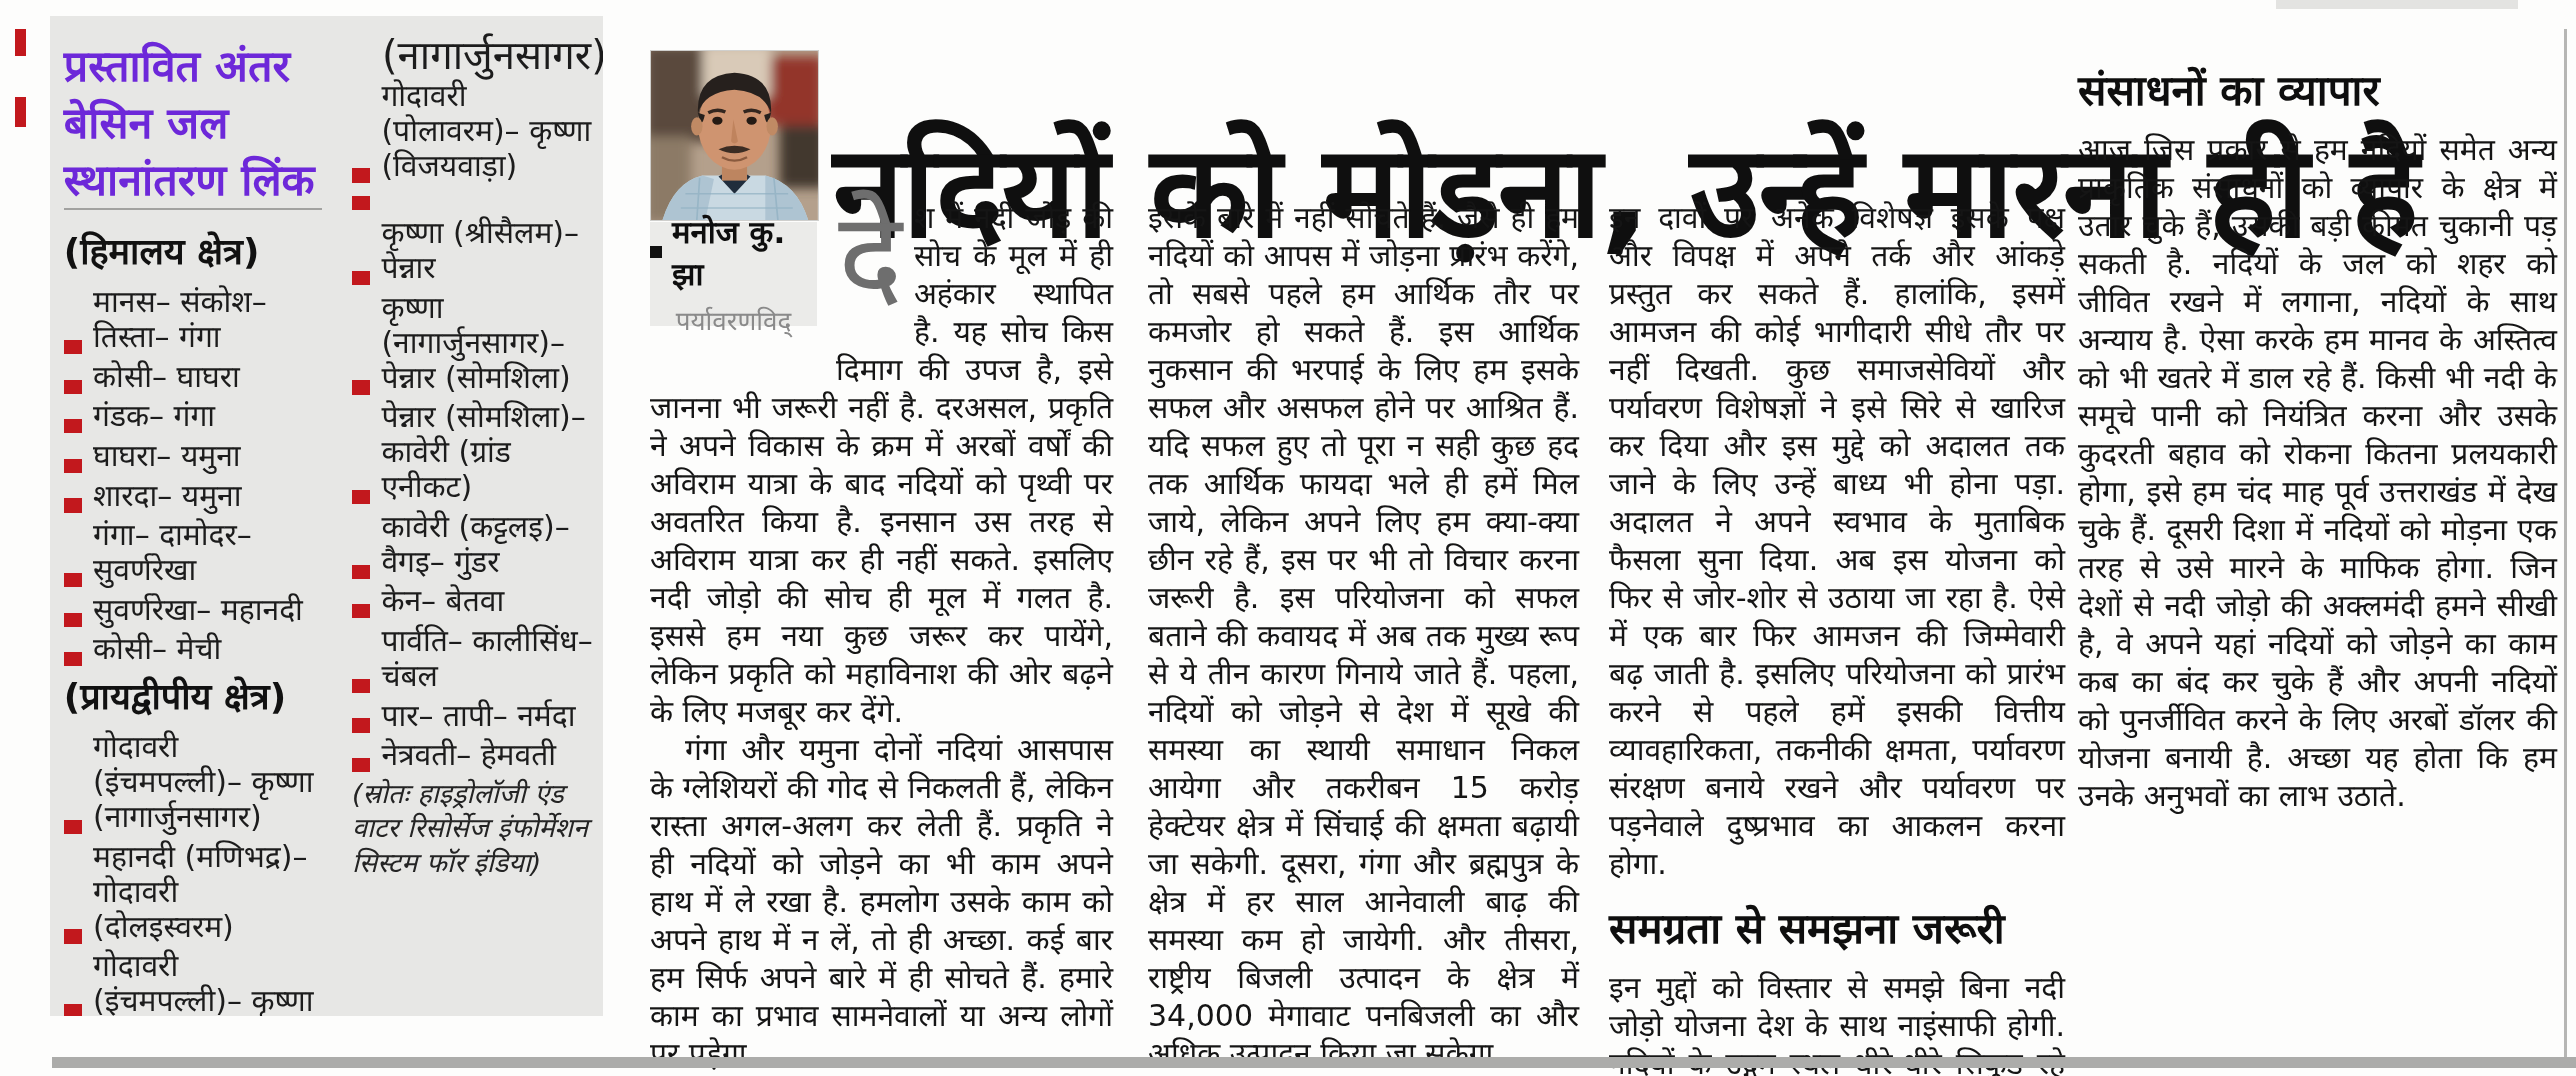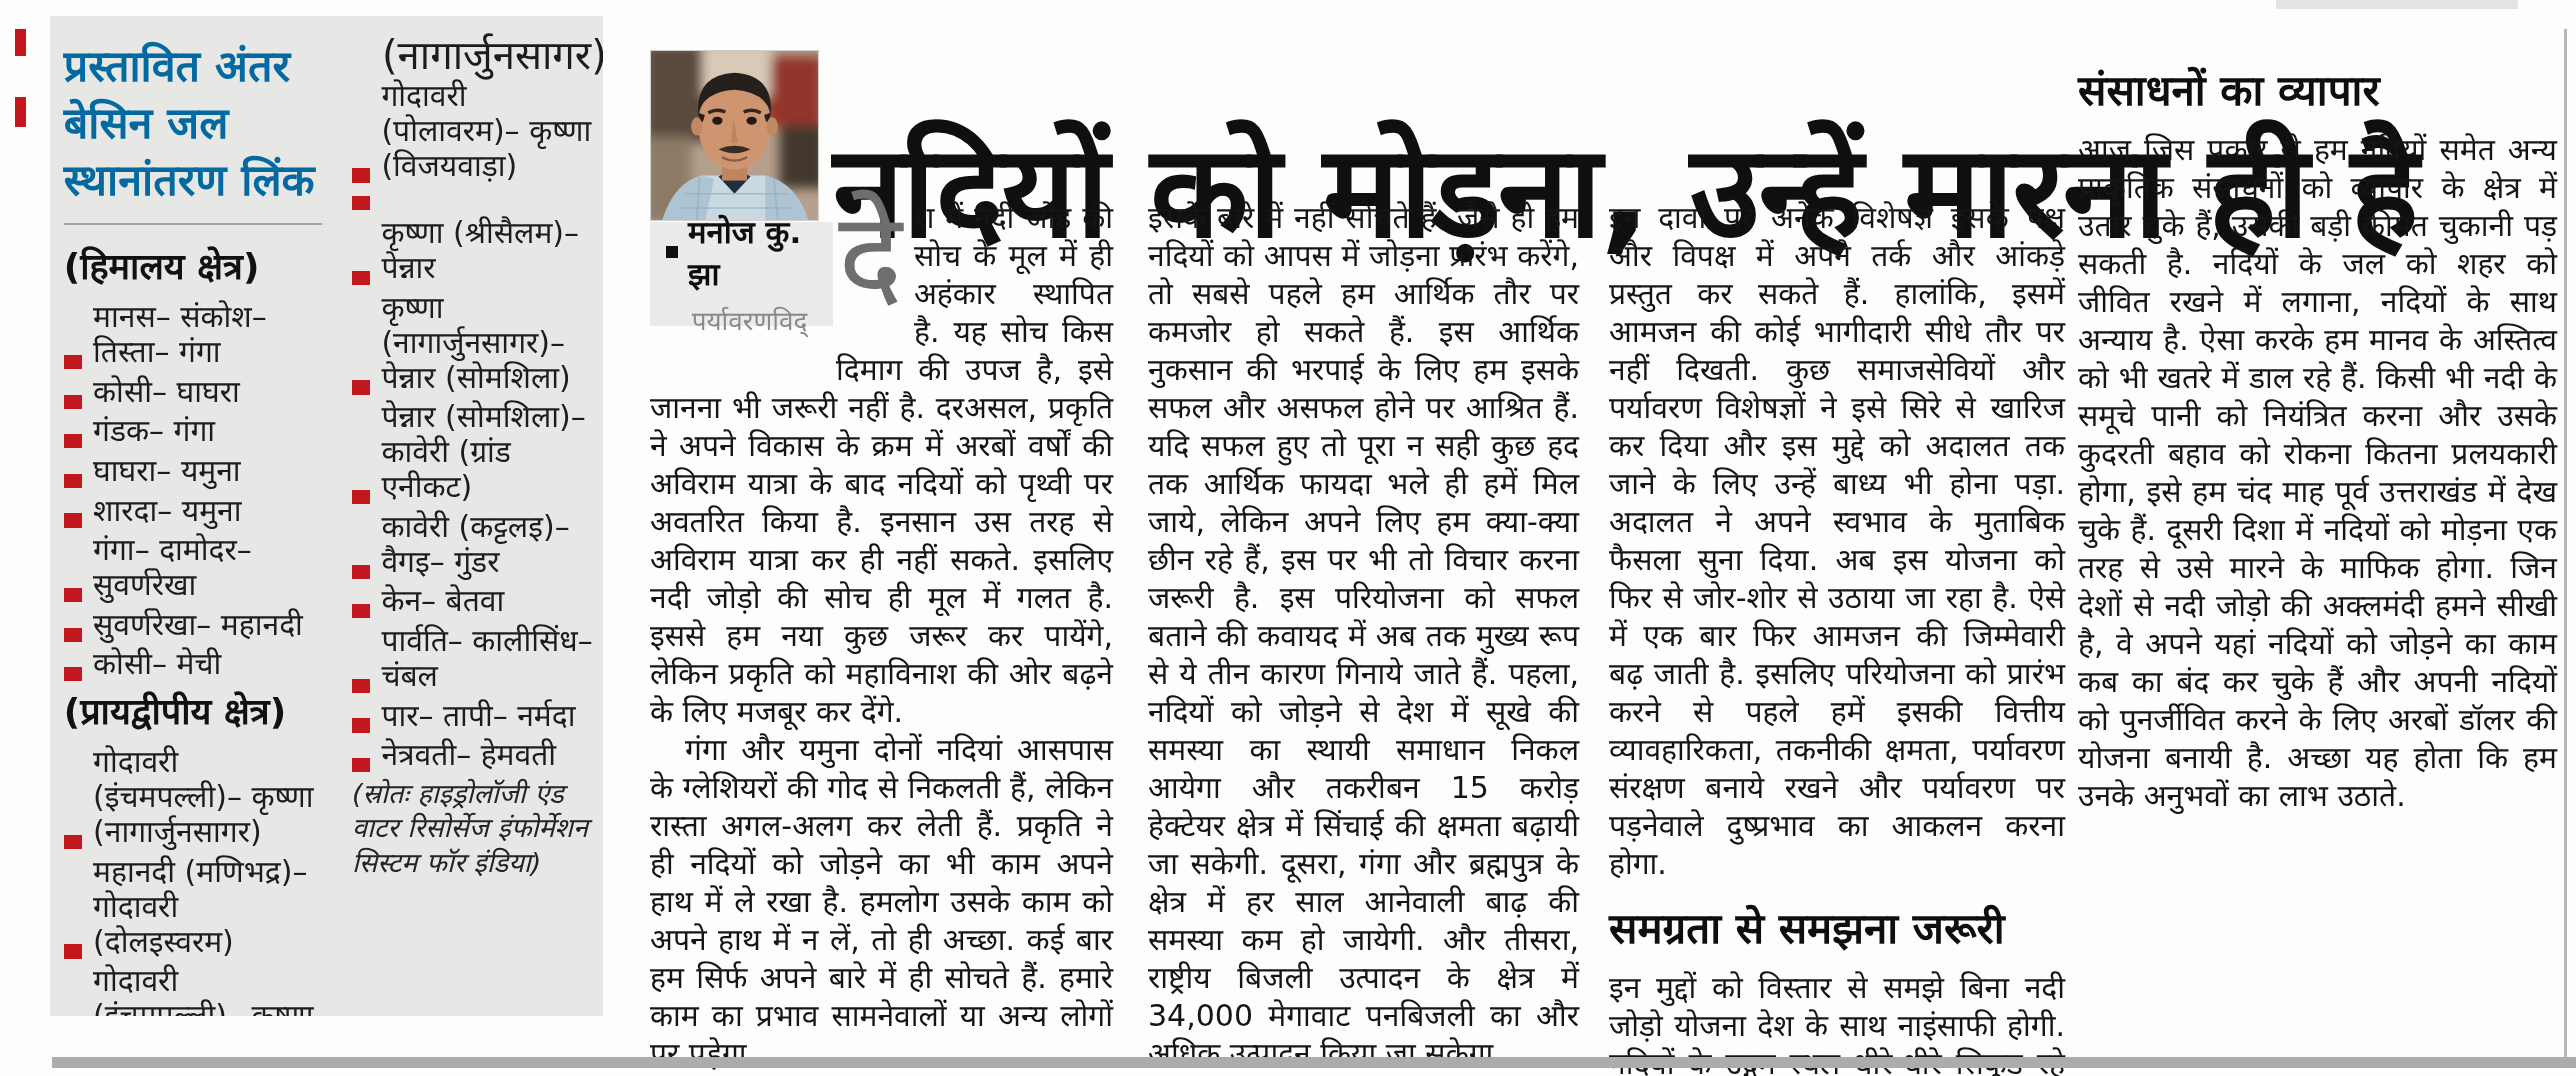--- a/index.html
+++ b/index.html
@@ -18,42 +18,42 @@
 
   
   .sidebar{
     position:absolute;left:50px;top:16px;width:553px;height:1000px;
     background:#e7e7e5;overflow:hidden;
   }
   .sb-col{position:absolute;top:22px;}
   .sb-col1{left:13.7px;width:258px;}
   .sb-col2{left:302px;width:242px;}
   .sb-title{
-    font-size:43px;line-height:1.32;font-weight:bold;color:#0369a1;
-    padding-bottom:15px;border-bottom:2.3px solid #a2a2a0;margin-bottom:16px;
+    font-size:43px;line-height:1.32;font-weight:bold;color:#6d28d9;
+    border-bottom:2.3px solid #a2a2a0;margin-bottom:16px;
   }
   .sb-section{font-size:36px;font-weight:bold;color:#111;margin:2px 0 9px 0;}
   .sb-list{margin:0;padding:0;}
   .sb-item{display:flex;align-items:flex-end;margin-bottom:4.6px;}
   .sb-item .sq{
     flex:none;width:18px;height:14.3px;background:#c2181d;
     margin:9px 11.4px 0 0;
   }
   .sb-item .txt{flex:1;font-size:30px;line-height:35px;color:#1c1c1c;}
   .sb-cont{font-size:40px;line-height:35px;padding-left:30px;margin-bottom:4.6px;color:#1c1c1c;}
   .sb-source{
     font-size:27px;line-height:1.28;font-style:italic;color:#242424;margin-top:4px;
   }
 
   
   .photo-block{position:absolute;left:650px;top:50px;width:167px;}
   .photo{display:block;width:167px;height:169px;border:0.6px solid #cfcfcd;}
   .byline-box{
     width:167px;height:104px;background:#ebebe9;margin-top:1.1px;
-    display:flex;flex-direction:column;align-items:center;justify-content:center;padding-left:16px;
+    display:flex;flex-direction:column;align-items:center;justify-content:center;
   }
   .byline-name{font-size:31px;font-weight:bold;color:#0e0e0e;display:flex;align-items:center;}
   .byline-name .bsq{width:12.6px;height:12.6px;background:#111;display:inline-block;margin-right:10.3px;}
   .byline-role{font-size:26px;color:#8a8a8a;margin-top:8px;}
 
   
   .headline{
     position:absolute;left:833px;top:41px;width:1232px;
     font-size:128px;line-height:1.02;font-weight:bold;color:#0f0f0f;
     white-space:nowrap;letter-spacing:-1.7px;

